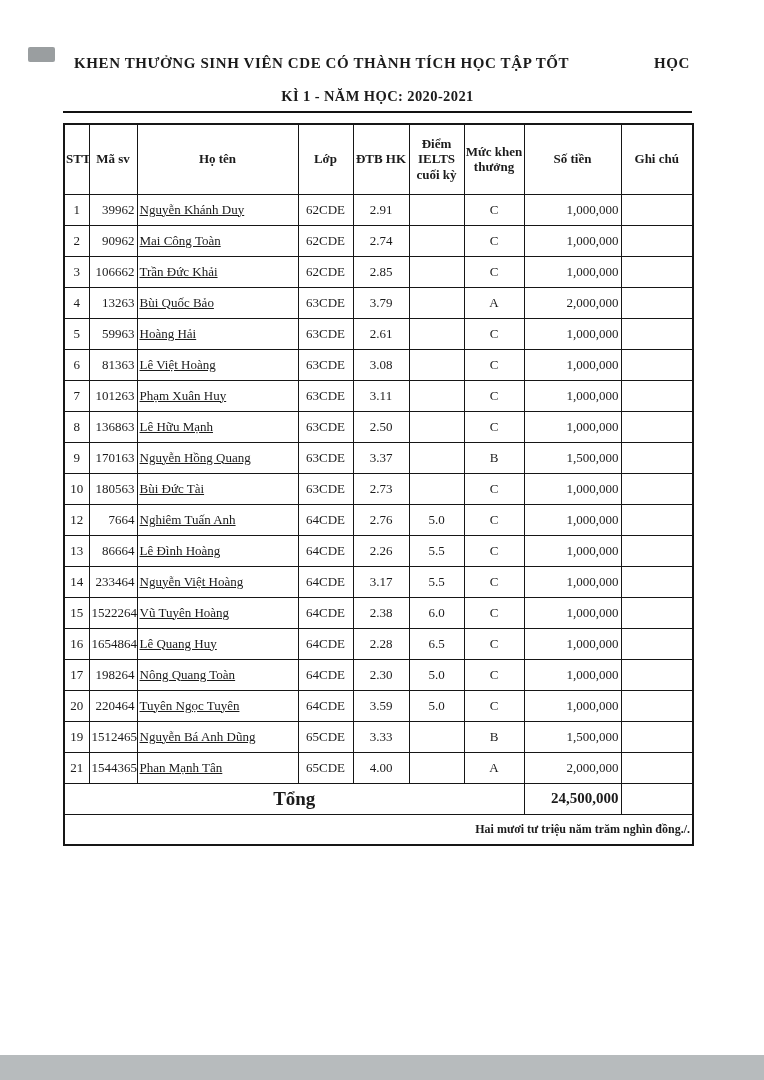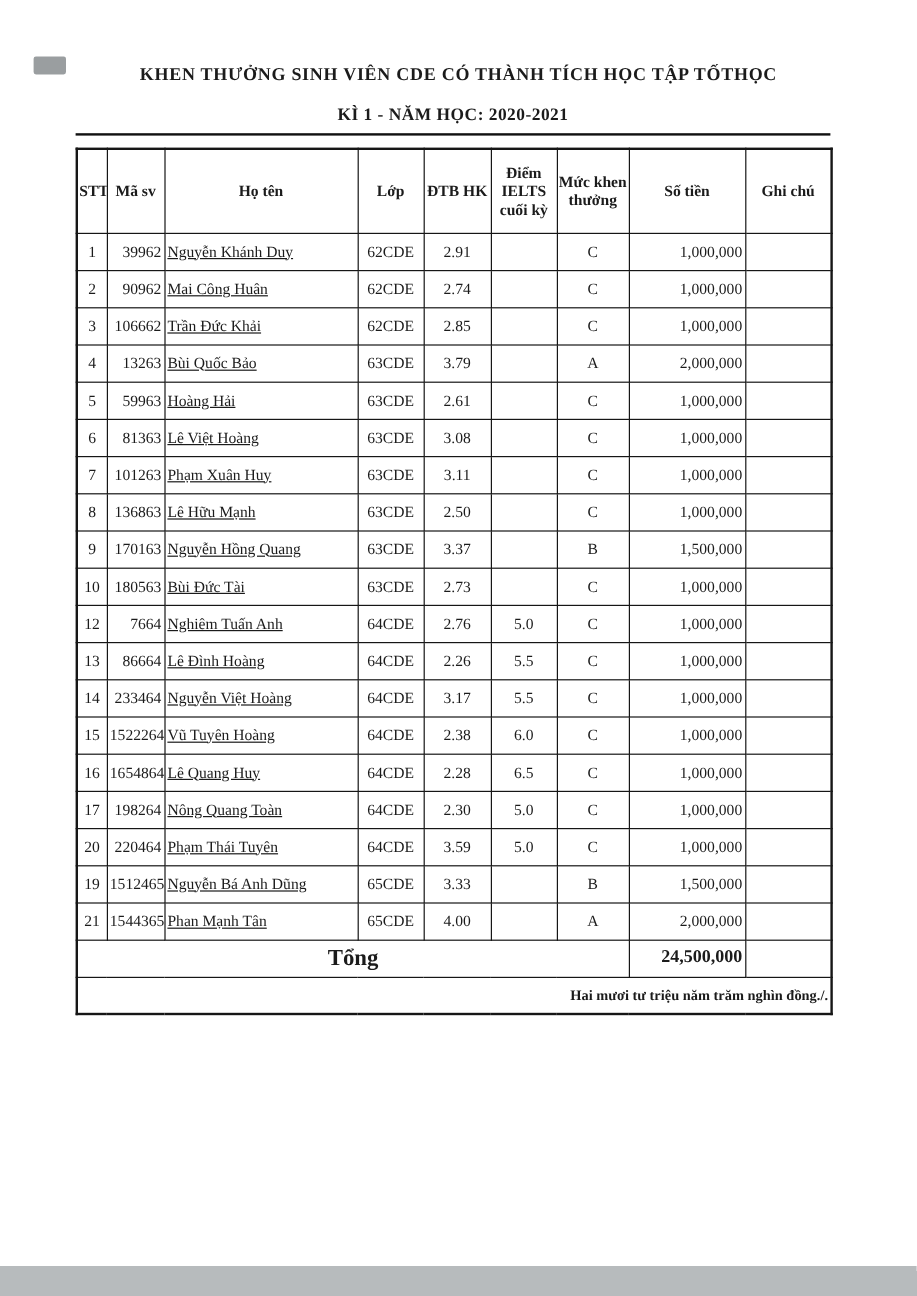--- a/index.html
+++ b/index.html
@@ -7,21 +7,21 @@
   body {
     font-family: "Liberation Serif", "DejaVu Serif", serif;
     color: #1b1b1b;
     position: relative;
   }
   .page { position: absolute; inset: 0; background: #ffffff; }
 
   
   .doc-header { position: absolute; left: 63px; top: 55px; width: 629px; }
   .title-line1 {
-    display: flex; justify-content: center; align-items: baseline;
+    display: flex; justify-content: space-between; align-items: baseline;
     font-weight: bold; font-size: 15px; letter-spacing: 0.6px;
     padding: 0 2px 0 11px;
   }
   .title-line2 {
     text-align: center; font-weight: bold; font-size: 14.5px;
     margin-top: 16px; letter-spacing: 0.4px;
   }
   .title-rule {
     margin-top: 6px; height: 0;
     border-top: 2.5px solid #111;
@@ -129,21 +129,21 @@
     <td class="c-lop">62CDE</td>
     <td class="c-dtb">2.91</td>
     <td class="c-ielts"></td>
     <td class="c-muc">C</td>
     <td class="c-tien">1,000,000</td>
     <td class="c-ghichu"></td>
   </tr>
         <tr>
     <td class="c-stt">2</td>
     <td class="c-masv">90962</td>
-    <td class="c-hoten">Mai Công Huân</td>
+    <td class="c-hoten">Mai Công Toàn</td>
     <td class="c-lop">62CDE</td>
     <td class="c-dtb">2.74</td>
     <td class="c-ielts"></td>
     <td class="c-muc">C</td>
     <td class="c-tien">1,000,000</td>
     <td class="c-ghichu"></td>
   </tr>
         <tr>
     <td class="c-stt">3</td>
     <td class="c-masv">106662</td>
@@ -294,21 +294,21 @@
     <td class="c-lop">64CDE</td>
     <td class="c-dtb">2.30</td>
     <td class="c-ielts">5.0</td>
     <td class="c-muc">C</td>
     <td class="c-tien">1,000,000</td>
     <td class="c-ghichu"></td>
   </tr>
         <tr>
     <td class="c-stt">20</td>
     <td class="c-masv">220464</td>
-    <td class="c-hoten">Phạm Thái Tuyên</td>
+    <td class="c-hoten">Tuyên Ngọc Tuyên</td>
     <td class="c-lop">64CDE</td>
     <td class="c-dtb">3.59</td>
     <td class="c-ielts">5.0</td>
     <td class="c-muc">C</td>
     <td class="c-tien">1,000,000</td>
     <td class="c-ghichu"></td>
   </tr>
         <tr>
     <td class="c-stt">19</td>
     <td class="c-masv">1512465</td>

